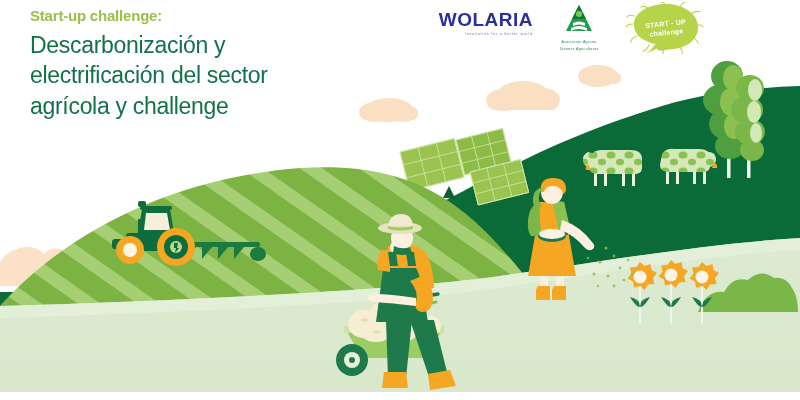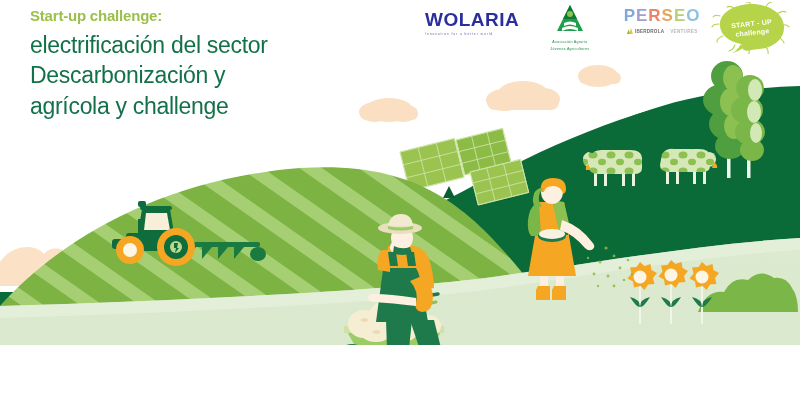--- a/index.html
+++ b/index.html
@@ -5,21 +5,21 @@
   * { margin:0; padding:0; box-sizing:border-box; }
   html,body { width:800px; height:400px; overflow:hidden; }
   body {
     font-family:"Liberation Sans", sans-serif;
     background:#ffffff;
     position:relative;
   }
   .banner {
     position:relative;
     width:800px;
-    height:345px;
+    height:400px;
     overflow:hidden;
     background:#ffffff;
     padding-left:40px;
   }
 
   
   .art { position:absolute; inset:0; }
   .art svg { display:block; width:800px; height:400px; }
 
   
@@ -50,21 +50,21 @@
   .logos {
     position:absolute;
     left:408px; top:2px;
     width:385px; height:52px;
     z-index:40;
     display:flex;
     align-items:flex-start;
   }
   .logo { position:relative; }
 
-  .logo-wolaria { width:108px; padding-top:8px; text-align:left;margin-left:17px; }
+  .logo-wolaria { width:108px; padding-top:8px; text-align:right;margin-left:17px; }
   .logo-wolaria .wordmark {
     font-size:19px; font-weight:bold; color:#2b2f9e;
     letter-spacing:0.5px; line-height:1;
   }
   .logo-wolaria .sub {
     font-size:3.4px; color:#6a6aa8; letter-spacing:0.9px;
     margin-top:3px; line-height:1.25; white-space:nowrap;
     transform:scaleX(1);
   }
 
@@ -450,22 +450,22 @@
         </g>
 
         <rect x="0" y="392" width="800" height="8" fill="#ffffff"></rect>
       </g>
     </svg>
   </div>
 
   <div class="headline">
     <div class="kicker">Start-up challenge:</div>
     <div class="title">
+      <span>Descarbonización y</span>
       <span>electrificación del sector</span>
-      <span>Descarbonización y</span>
       <span>agrícola y challenge</span>
     </div>
   </div>
 
   <div class="logos">
 
     <div class="logo logo-wolaria">
       <div class="wordmark">WOLARIA</div>
       <div class="sub">Innovation for a better world</div>
     </div>
@@ -475,35 +475,20 @@
         <path d="M17 1 L30 27 L4 27 Z" fill="#1f9e4e"></path>
         <path d="M17 1 L24 15 L10 15 Z" fill="#0d7a35"></path>
         <path d="M11 19 q6 -3 12 0 l0 3 q-6 -3 -12 0 Z" fill="#ffffff"></path>
         <path d="M9 24 q8 -4 16 0 l0 3 q-8 -4 -16 0 Z" fill="#ffffff"></path>
         <circle cx="17" cy="10" r="3" fill="#8cc152"></circle>
       </svg>
       <div class="sub">Asociación Agraria</div>
       <div class="sub">Jóvenes Agricultores</div>
     </div>
 
-    <div class="logo logo-perseo">
-      <div class="wordmark">
-        <i style="color:#7fa9d8">P</i><i style="color:#9f9fd0">E</i><i style="color:#e8846a">R</i><i style="color:#e8a55c">S</i><i style="color:#b8cf7a">E</i><i style="color:#8fc3e0">O</i>
-      </div>
-      <div class="partners">
-        <span class="p1">
-          <svg width="7" height="6" viewBox="0 0 12 10">
-            <path d="M0 10 L3 2 L5 10 Z" fill="#7ab648"></path>
-            <path d="M4 10 L7 0 L10 10 Z" fill="#f0c419"></path>
-          </svg>
-          <span>IBERDROLA</span>
-        </span>
-        <span class="p2">VENTURES</span>
-      </div>
-    </div>
 
     <div class="logo logo-startup">
       <svg width="82" height="52" viewBox="0 0 82 52">
 
         <g stroke="#b6d44a" stroke-width="1.1" fill="none" stroke-linecap="round">
           <path d="M9 14 q-5 -2 -7 1"></path>
           <path d="M8 22 q-6 0 -7 3"></path>
           <path d="M12 34 q-6 2 -6 6"></path>
           <path d="M24 43 q-2 5 -6 6"></path>
           <path d="M38 47 q1 5 -2 7"></path>

